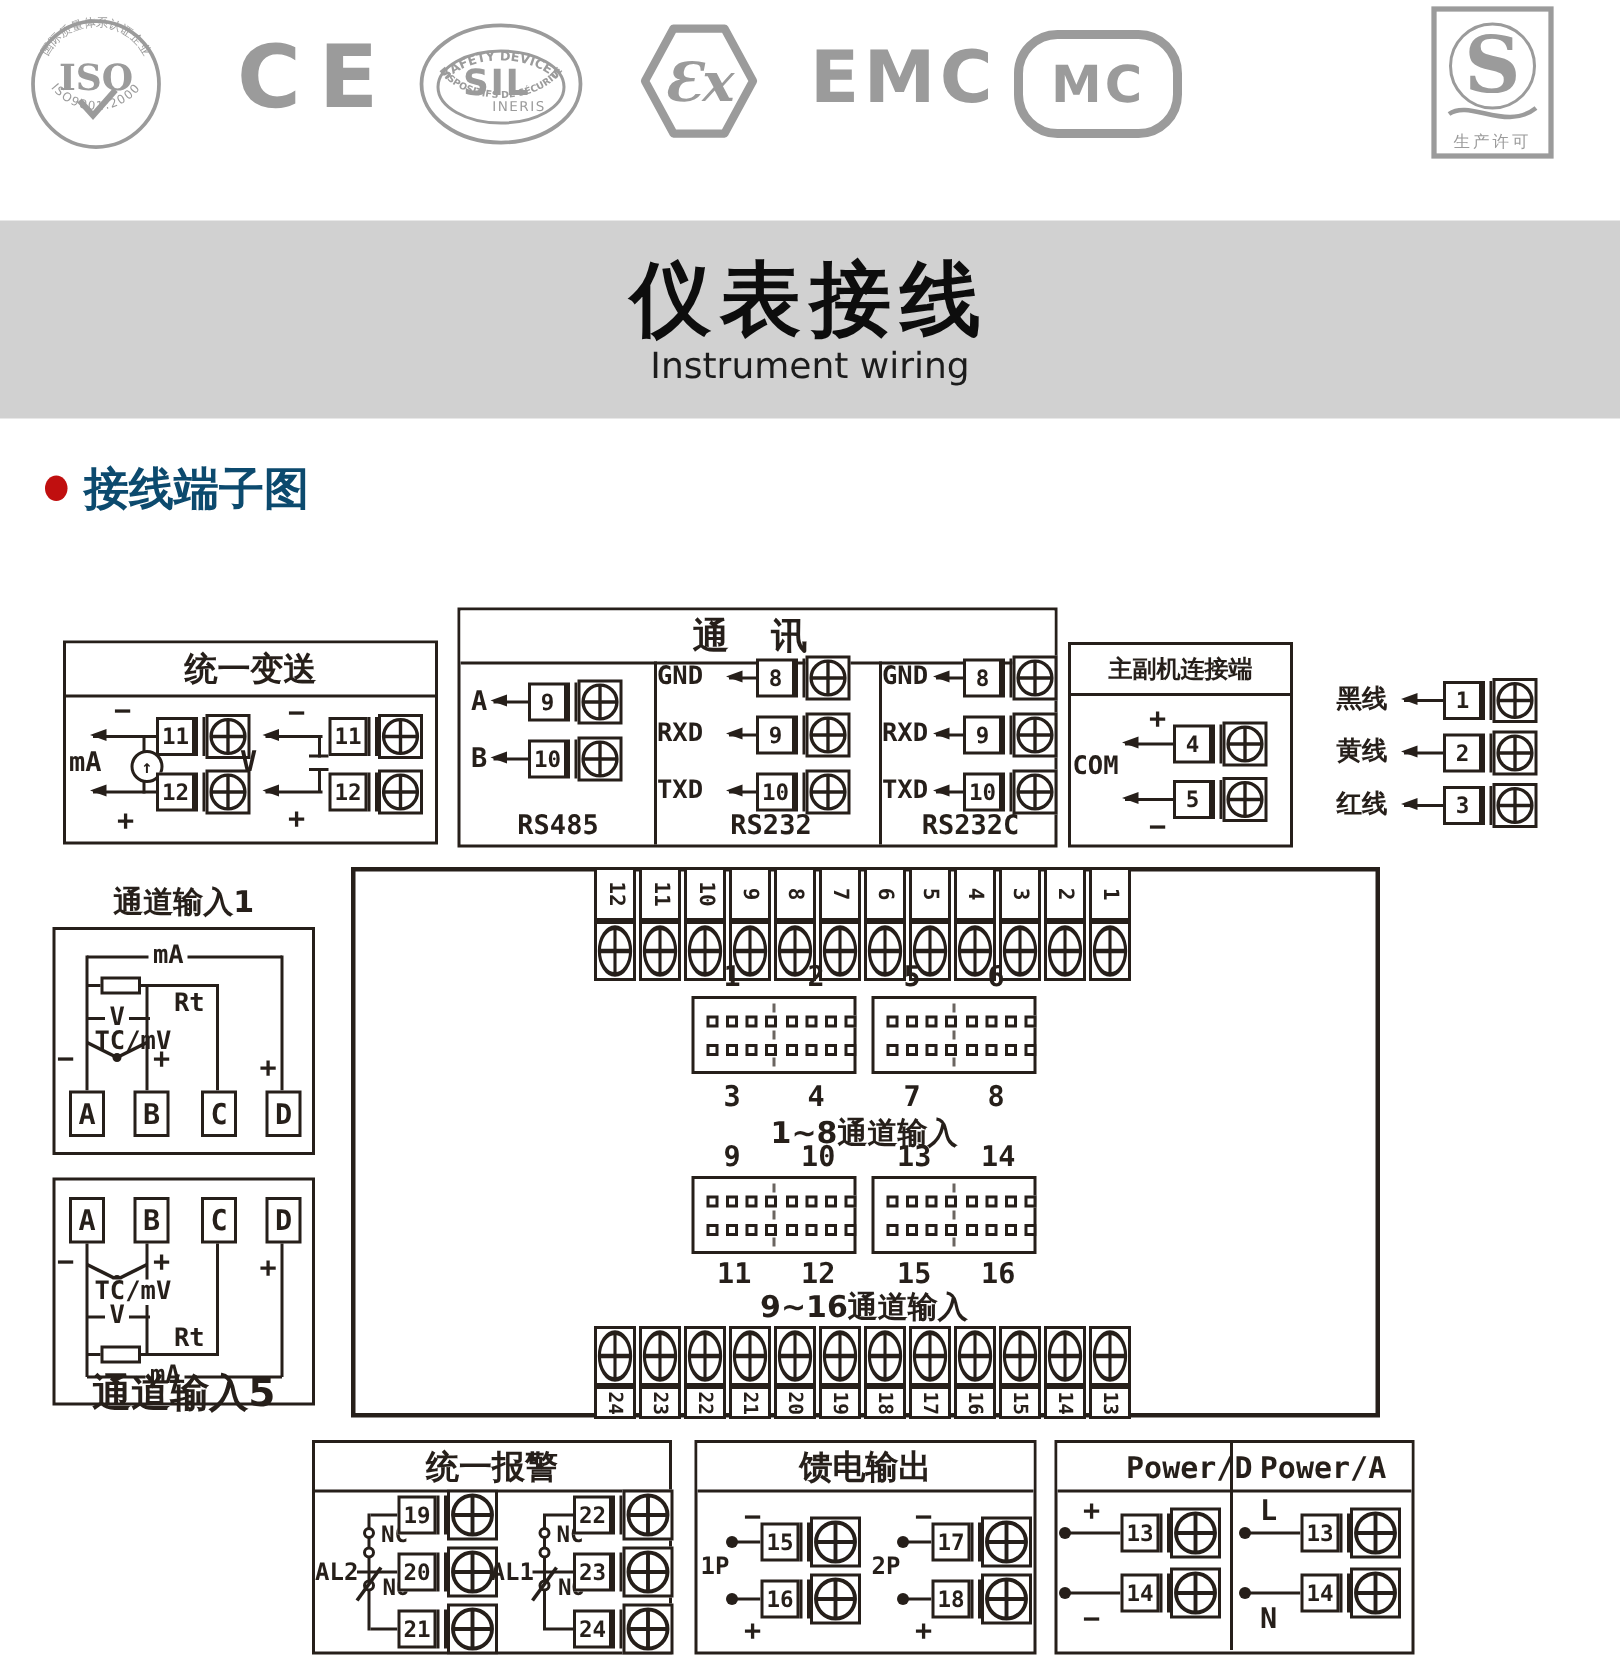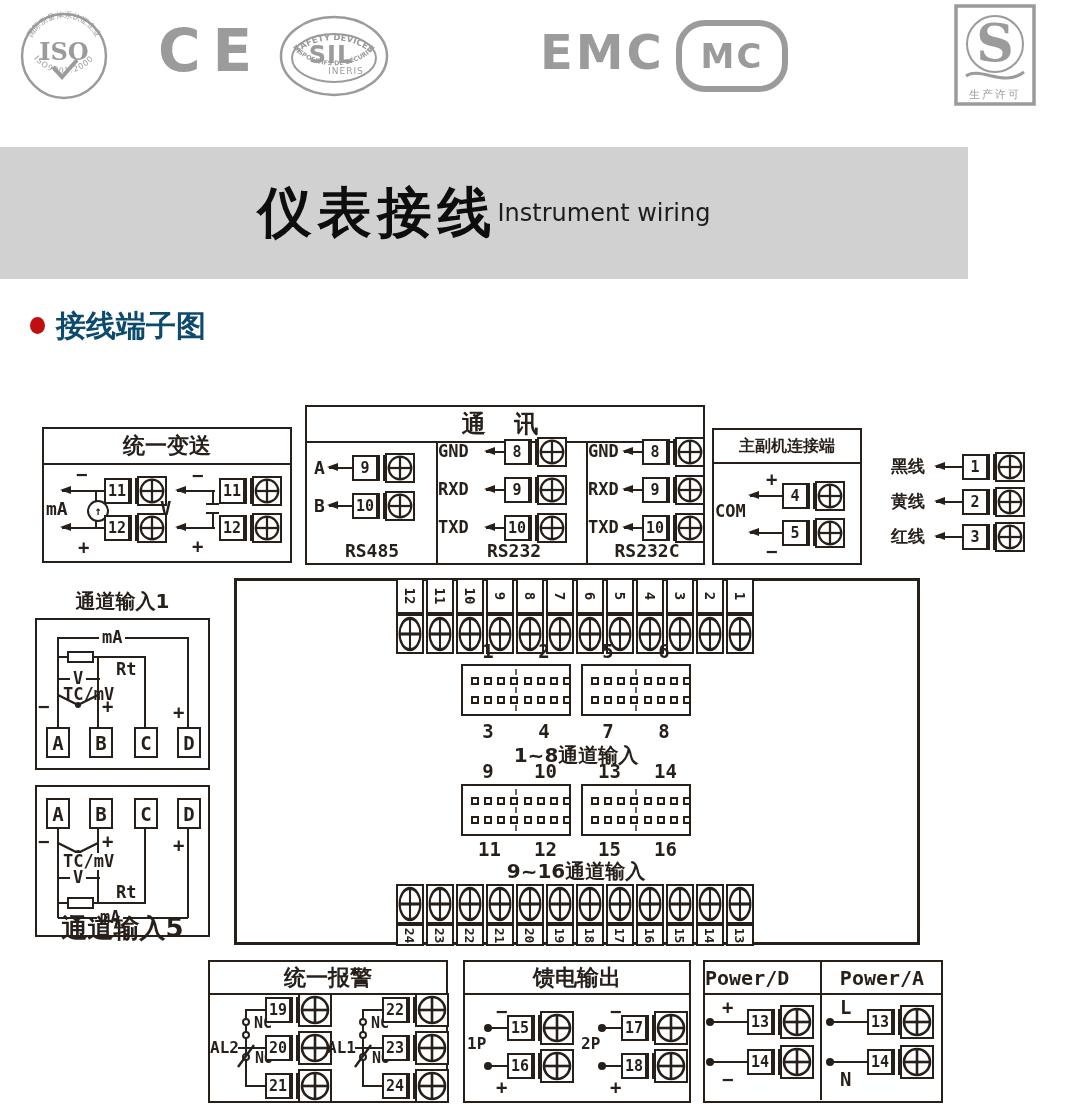--- a/index.html
+++ b/index.html
@@ -72,22 +72,22 @@
   svg.shape circle{fill:var(--ink);stroke:none;}
   
   .logo{position:absolute;color:var(--gray);}
   .logo svg{display:block;overflow:visible;}
   .lg-stroke{stroke:var(--gray);fill:none;}
   .lg-fill{fill:var(--gray);}
   .lg-text{fill:var(--gray);}
   .ce-text{font:bold 58px "DejaVu Sans",sans-serif;letter-spacing:12px;color:var(--gray);line-height:1;}
   .emc-text{font:bold 48px "DejaVu Sans",sans-serif;letter-spacing:3px;color:var(--gray);line-height:1;}
   
-  #banner{position:absolute;left:0;top:147px;width:968px;height:132px;background:var(--banner);
-          display:flex;flex-direction:row;align-items:center;justify-content:center;}
+  #banner{position:absolute;left:0;top:147px;width:1080px;height:132px;background:var(--banner);
+          display:flex;flex-direction:column;align-items:center;justify-content:center;}
   #banner .t{font-size:54px;font-weight:900;letter-spacing:6px;color:#0d0d0d;line-height:1.15;}
   #banner .s{font-size:24px;font-weight:400;color:#1c1c1c;line-height:1.1;}
   #sechead{position:absolute;left:56px;top:306px;font-size:30px;font-weight:600;color:#0c4a6e;}
   #secdot{position:absolute;left:30px;top:317px;width:15px;height:17px;border-radius:50%;background:var(--red);}
   .captxt{position:absolute;font-weight:bold;color:var(--ink);font-family:"DejaVu Sans",sans-serif;}
 </style>
 </head>
 <body>
 
 <div id="canvas">
@@ -116,20 +116,26 @@
       </defs>
       <ellipse class="lg-stroke" cx="56" cy="42" rx="53" ry="39" stroke-width="2.5"></ellipse>
       <ellipse class="lg-stroke" cx="56" cy="44" rx="42" ry="24" stroke-width="2"></ellipse>
       <text class="lg-text" font-size="8.5" font-weight="bold" text-anchor="middle"><textPath href="#silTop" startOffset="50%">SAFETY DEVICES</textPath></text>
       <text class="lg-text" x="53" y="49" text-anchor="middle" font-weight="bold" font-size="24" letter-spacing="1">SIL</text>
       <text class="lg-text" x="68" y="60" text-anchor="middle" font-size="9" letter-spacing="1">INERIS</text>
       <text class="lg-text" font-size="6.3" font-weight="bold" text-anchor="middle"><textPath href="#silBot" startOffset="50%">DISPOSITIFS DE SÉCURITÉ</textPath></text>
     </svg>
   </div>
 
+  <div class="logo" style="left:420px;top:8px">
+    <svg width="92" height="92" viewBox="0 0 92 92">
+      <polygon class="lg-stroke" points="10,46 29,11 63,11 82,46 63,81 29,81" stroke-width="5.5" stroke-linejoin="round"></polygon>
+      <text class="lg-text" x="46" y="59" text-anchor="middle" font-family="DejaVu Serif,serif" font-style="italic" font-weight="bold" font-size="36">Ɛx</text>
+    </svg>
+  </div>
 
   <div class="logo emc-text" style="left:540px;top:28px">EMC</div>
 
   <div class="logo" style="left:674px;top:18px">
     <svg width="116" height="76" viewBox="0 0 116 76">
       <rect class="lg-stroke" x="5" y="5" width="106" height="66" rx="26" stroke-width="6"></rect>
       <text class="lg-text" x="58" y="50" text-anchor="middle" font-weight="bold" font-size="34" letter-spacing="2">MC</text>
     </svg>
   </div>
 
@@ -1002,21 +1008,21 @@
         <svg viewBox="0 0 30 30" preserveAspectRatio="none">
           <circle cx="15" cy="15" r="13"></circle>
           <line x1="15" y1="1.5" x2="15" y2="28.5"></line>
           <line x1="1.5" y1="15" x2="28.5" y2="15"></line>
         </svg>
       </span>
   </div>
 
   <div class="box2" style="left:703px;top:960px;width:240px;height:143px">
     <div class="btitle" style="height:33px;font-size:0">
-      <span style="position:absolute;left:0;width:118px;text-align:left;font:bold 20px 'DejaVu Sans Mono',monospace">Power/D</span>
+      <span style="position:absolute;left:12px;width:118px;text-align:right;font:bold 20px 'DejaVu Sans Mono',monospace">Power/D</span>
       <span style="position:absolute;right:0;width:118px;text-align:center;font:bold 20px 'DejaVu Sans Mono',monospace">Power/A</span>
     </div>
   </div>
   <div class="vline" style="left:820px;top:962px;height:138px"></div>
   <div class="sign" style="left:722px;top:998px">+</div>
   <div class="dot" style="left:706px;top:1018px"></div>
   <div class="wire" style="left:710px;top:1021px;width:37px"></div>
   <div class="term lg" style="left:747px;top:1005px">
     <span class="tnum">13</span>
       <span class="tsep"></span>

